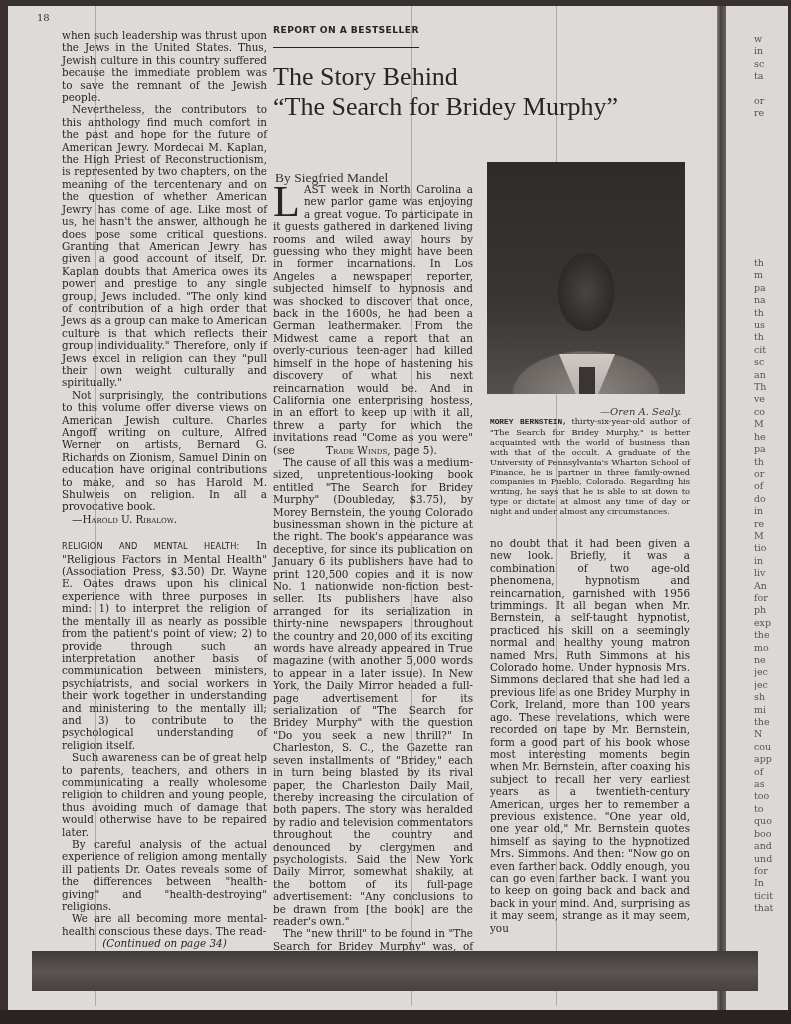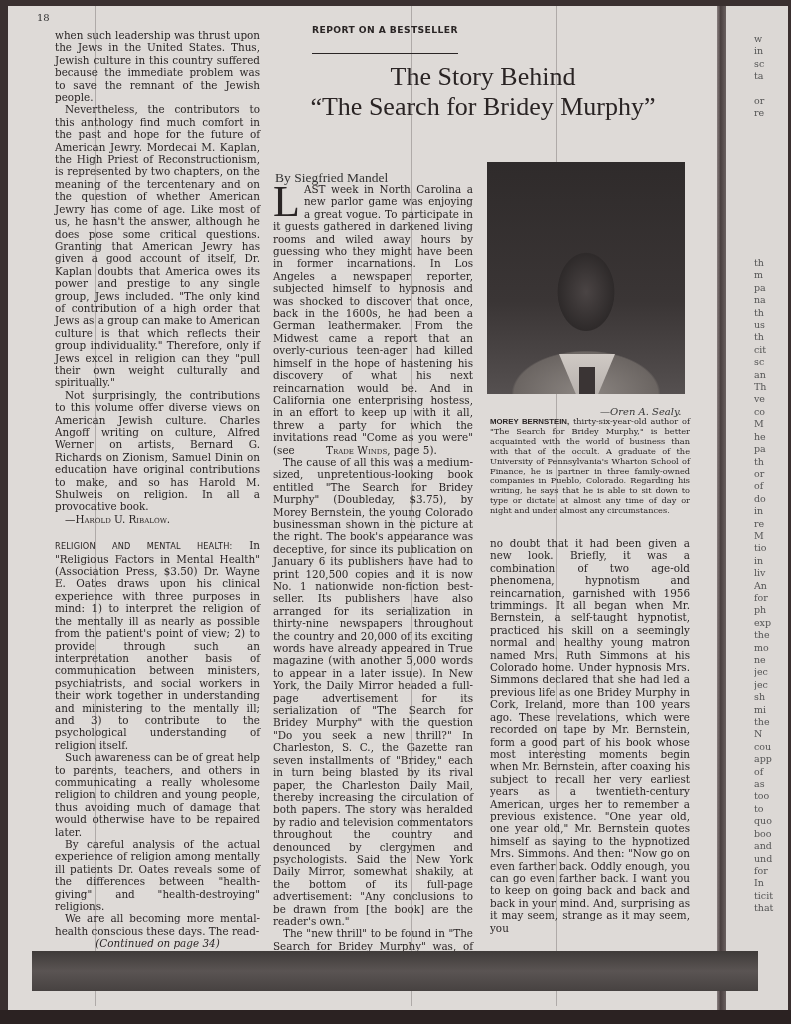--- a/index.html
+++ b/index.html
@@ -25,32 +25,32 @@
     background:linear-gradient(180deg,#3f3b39,#5a5453 50%,#474241);
   }
   .bottom-strip {
     position:absolute; left:0; top:1010px; width:791px; height:14px; background:#2b2222;
   }
   .crease { position:absolute; top:6px; width:1px; height:1000px; background:rgba(90,80,80,0.35); }
 
   .col { position:absolute; font-size:10.4px; line-height:12.4px; color:#2a2525; text-align:justify; }
   .col p { margin:0; text-indent:10px; }
   .col p.noindent { text-indent:0; }
-  .col-left { left:55px; top:29px; width:205px; }
+  .col-left { left:62px; top:29px; width:205px; }
   .col-mid  { left:273px; top:183px; width:200px; }
   .col-right{ left:490px; top:537px; width:200px; }
 
   .page-num { position:absolute; left:37px; top:12px; font-size:10px; color:#333;text-align:center; }
   .kicker {
     position:absolute; left:273px; top:24px; font-family:"DejaVu Sans", sans-serif;
     font-weight:bold; font-size:9.2px; letter-spacing:0.4px; color:#2a2525;
-    border-bottom:1.5px solid #2a2525; padding-bottom:18px;margin-left:39px;
+    border-bottom:1.5px solid #2a2525; padding-bottom:12px;
   }
   .headline {
-    position:absolute; left:273px; top:62px; width:420px; text-align:center;
+    position:absolute; left:273px; top:62px; width:420px; text-align:left;
     font-family:"Liberation Serif", serif; font-size:26px; line-height:30px; color:#2a2424;
   }
   .byline { position:absolute; left:275px; top:170px; font-family:"Liberation Serif", serif; font-size:13.5px; color:#333; }
   .dropcap {
     float:left; font-family:"Liberation Serif", serif; font-size:44px; line-height:36px;
     margin:1px 4px 0 0; color:#2a2525;
   }
   .sig { text-align:left; font-variant:small-caps; padding-right:20px; }
   .section-head { font-family:"DejaVu Sans", sans-serif; font-weight:normal; font-size:8.2px; letter-spacing:0.2px; }
   .small-caps { font-variant:small-caps;margin-left:28px; }
@@ -64,21 +64,21 @@
       linear-gradient(180deg,#2f2b2b,#3a3535 60%,#555050);
   }
   .photo .tie { position:absolute; left:92px; top:205px; width:16px; height:27px; background:#3a3434; }
   .photo .collar { position:absolute; left:72px; top:192px; width:56px; height:40px;
     background:linear-gradient(180deg,#cfc9c4,#b8b2ae); clip-path:polygon(0 0,100% 0,70% 100%,30% 100%); }
   .credit { position:absolute; left:600px; top:406px; font-size:10px; font-style:italic; color:#333; }
   .caption {
     position:absolute; left:490px; top:417px; width:200px; font-size:8.2px; line-height:9.9px;
     color:#2a2525; text-align:justify;
   }
-  .caption .cap-name { font-family:Liberation Sans, sans-serif; font-weight:bold; font-size:7.8px; }
+  .caption .cap-name { font-family:Liberation Mono, monospace; font-weight:bold; font-size:7.8px; }
 
   .right-frag { position:absolute; left:754px; font-size:9.5px; line-height:12.4px; color:#555; width:30px; overflow:hidden; white-space:nowrap; }
 </style>
 </head>
 <body>
 
 <div class="page"></div>
 <div class="gutter"></div>
 <div class="page2"></div>
 <div class="crease" style="left:95px"></div>

